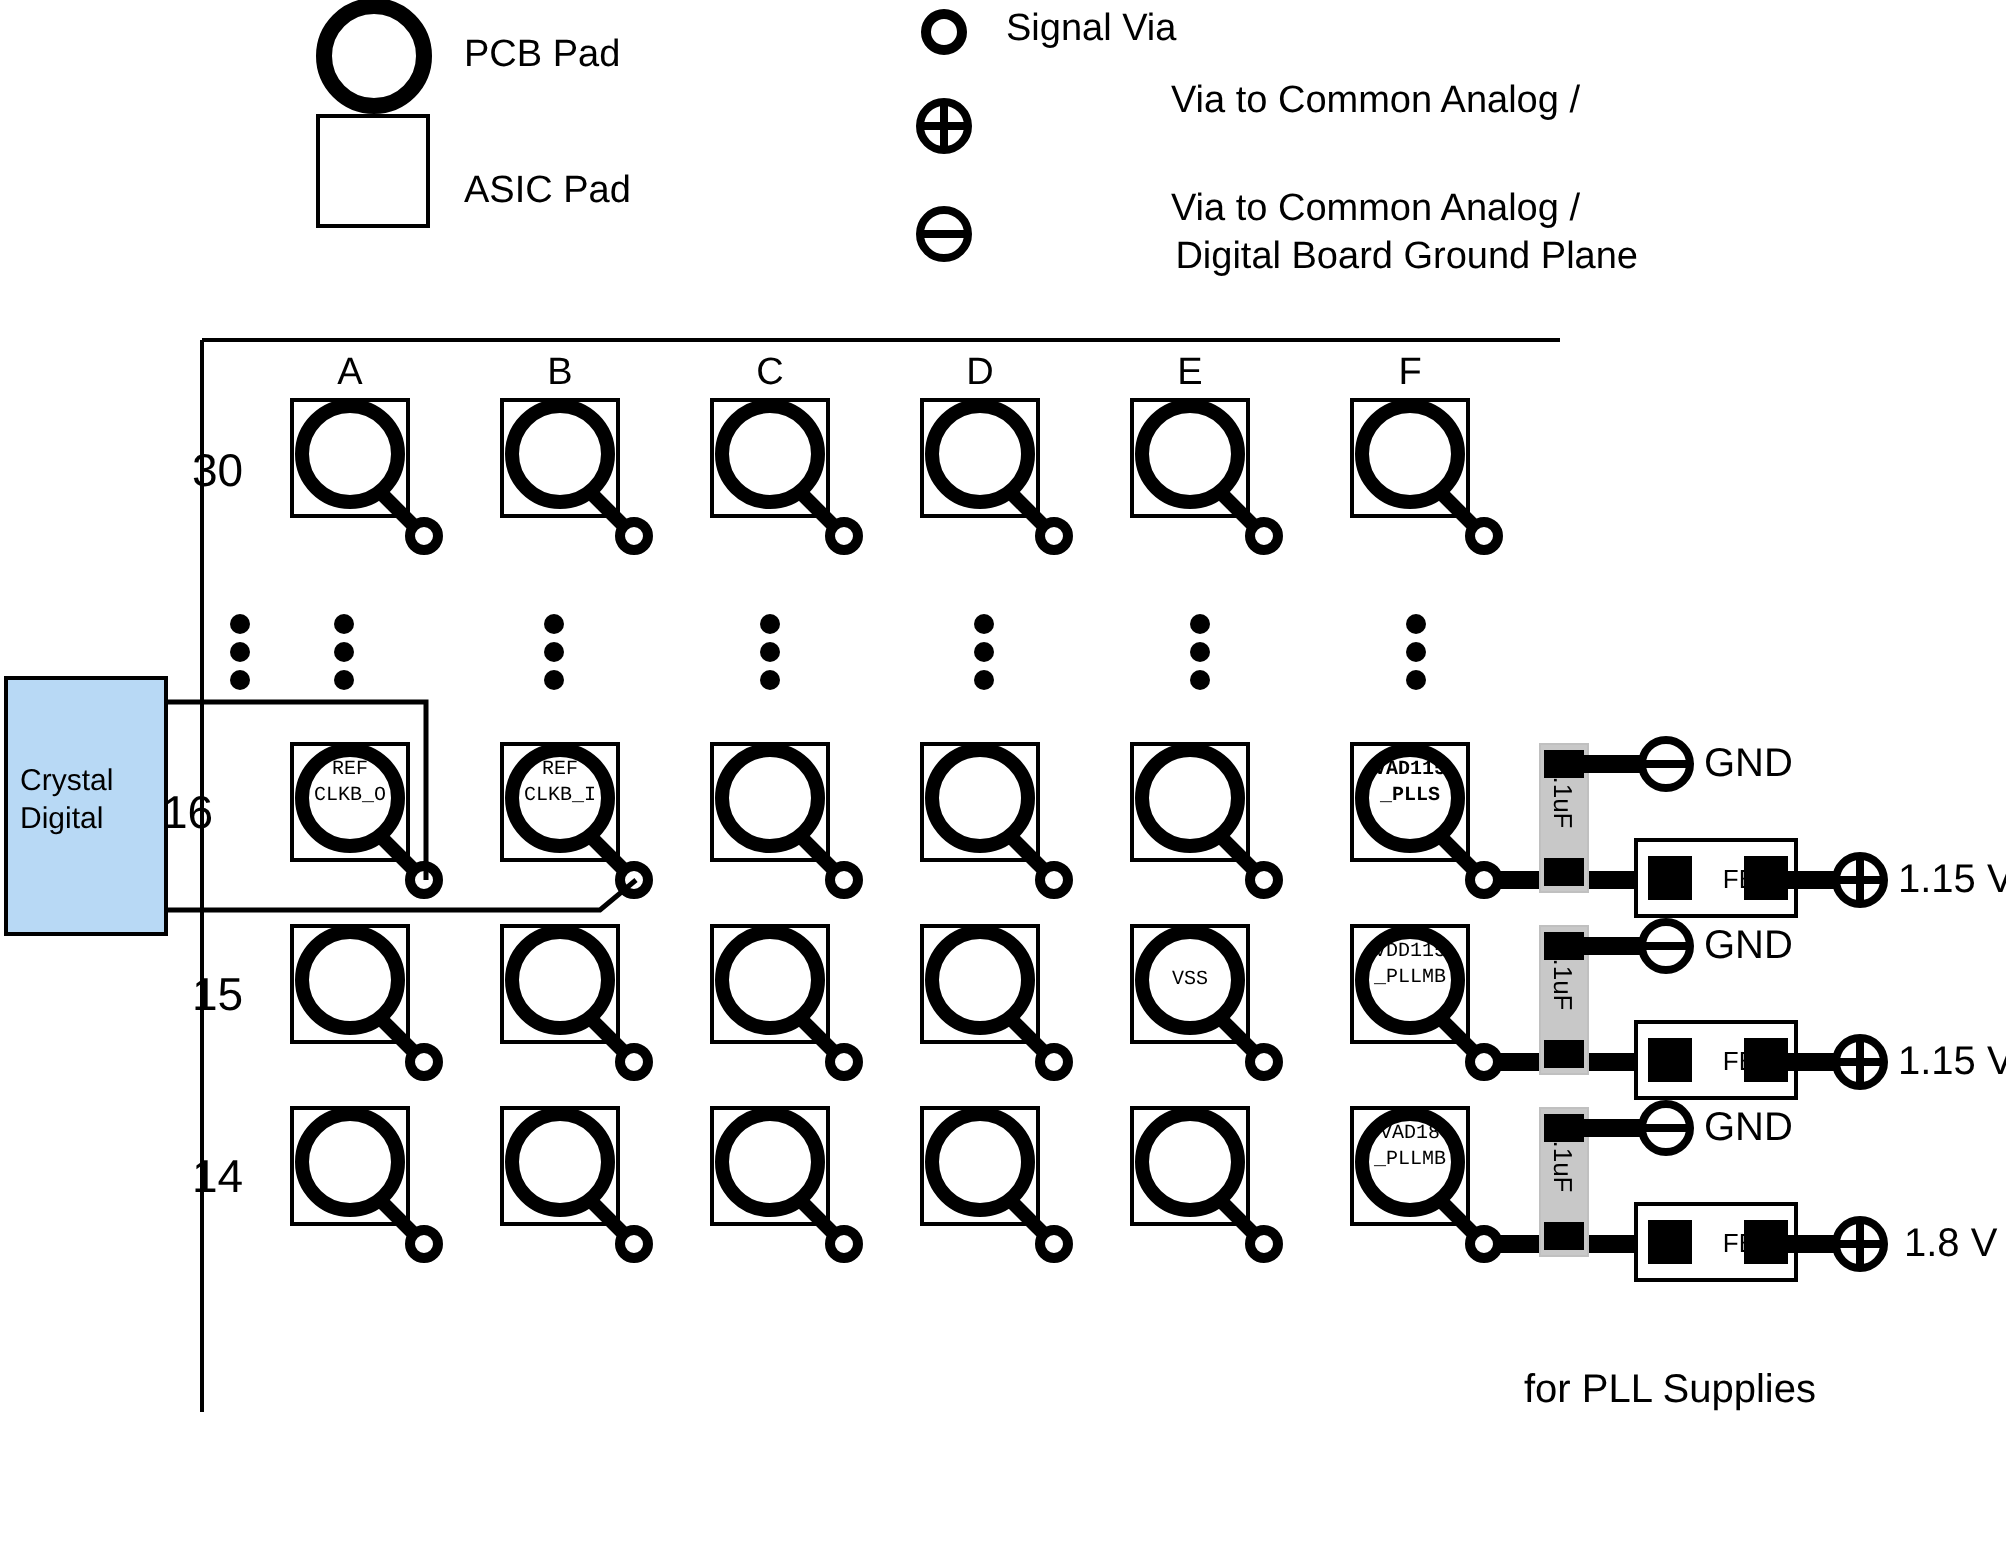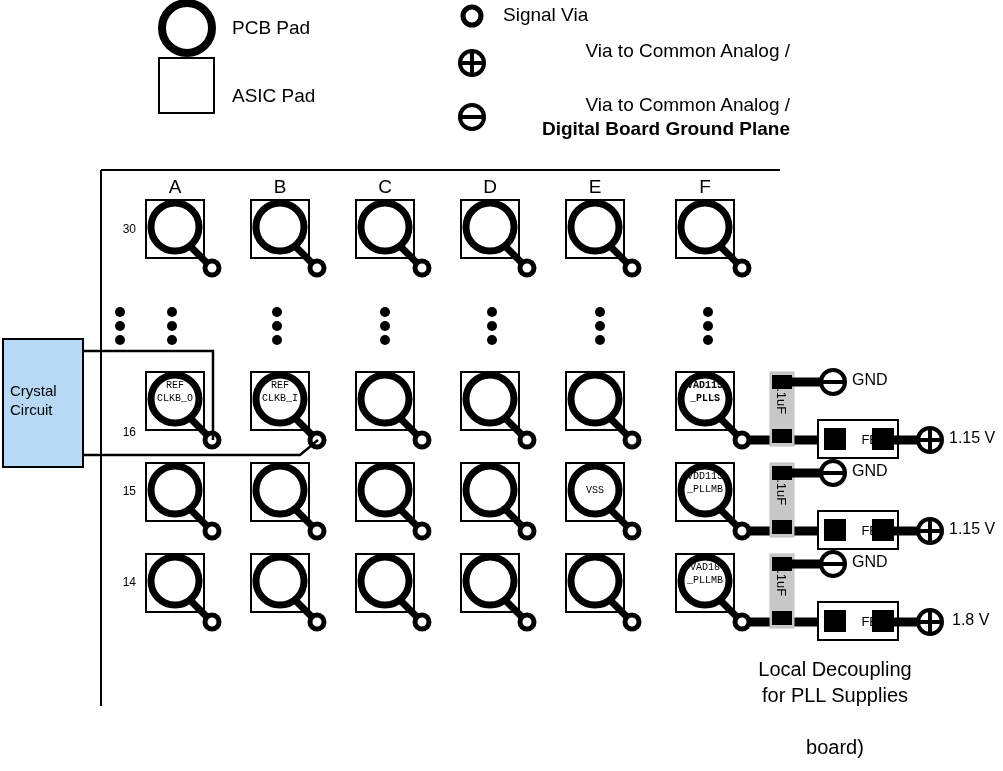--- a/index.html
+++ b/index.html
@@ -33,43 +33,42 @@
   }
   .legend-label.center { text-align: right; }
   .colhead {
     position: absolute;
     font-size: 19px;
     text-align: center;
     width: 60px;
   }
   .rowlabel {
     position: absolute;
-    font-size: 12px;
-    text-align: right;
+    font-size: 23px;
     width: 40px;
   }
   .padlabel {
     position: absolute;
     font-family: "Liberation Mono", monospace;
     font-size: 10px;
     line-height: 13px;
     text-align: center;
     width: 64px;
     white-space: pre;
   }
   .xtal-text {
     position: absolute;
     font-size: 15px;
     line-height: 19px;
     text-align: left;
     white-space: pre;
   }
   .rail-label {
     position: absolute;
-    font-size: 16px;
+    font-size: 20px;
     white-space: pre;
   }
   .cap-text {
     position: absolute;
     font-family: "Liberation Sans", sans-serif;
     font-size: 13px;
     transform: rotate(90deg);
     transform-origin: left top;
     white-space: pre;
   }
@@ -263,64 +262,62 @@
   </svg>
 
   <div class="legend-label" style="left:232px; top:17px;">PCB Pad</div>
   <div class="legend-label" style="left:232px; top:85px;">ASIC Pad</div>
 
   <div class="legend-label" style="left:503px; top:4px;">Signal Via</div>
 
   <div class="legend-label center" style="left:500px; top:40px; width:290px;">Via to Common Analog /</div>
 
   <div class="legend-label center" style="left:500px; top:94px; width:290px;">Via to Common Analog /</div>
-  <div class="legend-label center" style="left:500px; top:118px; width:290px;font-weight:bold;">Digital Board Ground Plane</div>
+  <div class="legend-label center" style="left:529px; top:118px; width:290px;">Digital Board Ground Plane</div>
 
   <div class="colhead" style="left:145px; top:176px;">A</div>
   <div class="colhead" style="left:250px; top:176px;">B</div>
   <div class="colhead" style="left:355px; top:176px;">C</div>
   <div class="colhead" style="left:460px; top:176px;">D</div>
   <div class="colhead" style="left:565px; top:176px;">E</div>
   <div class="colhead" style="left:675px; top:176px;">F</div>
 
   <div class="rowlabel" style="left:96px; top:222px;">30</div>
-  <div class="rowlabel" style="left:96px; top:393px;margin-top:32px;">16</div>
+  <div class="rowlabel" style="left:81px; top:393px;">16</div>
   <div class="rowlabel" style="left:96px; top:484px;">15</div>
   <div class="rowlabel" style="left:96px; top:575px;">14</div>
 
   <div class="padlabel" style="left:143px; top:379px;">REF
 CLKB_O</div>
   <div class="padlabel" style="left:248px; top:379px;">REF
 CLKB_I</div>
   <div class="padlabel" style="left:673px; top:379px;font-weight:bold;">VAD115
 _PLLS</div>
 
   <div class="padlabel" style="left:563px; top:484px;">VSS</div>
   <div class="padlabel" style="left:673px; top:470px;">VDD115
 _PLLMB</div>
 
   <div class="padlabel" style="left:673px; top:561px;">VAD18
 _PLLMB</div>
 
   <div class="xtal-text" style="left:10px; top:381px;">Crystal</div>
-  <div class="xtal-text" style="left:10px; top:400px;">Circuit</div>
+  <div class="xtal-text" style="left:10px; top:400px;">Digital</div>
 
   <div class="cap-text" style="left:789px; top:381px;">0.1uF</div>
   <div class="cap-text" style="left:789px; top:472px;">0.1uF</div>
   <div class="cap-text" style="left:789px; top:563px;">0.1uF</div>
 
   <div class="fb-text" style="left:838px; top:432px;">FB</div>
   <div class="fb-text" style="left:838px; top:523px;">FB</div>
   <div class="fb-text" style="left:838px; top:614px;">FB</div>
 
   <div class="rail-label" style="left:852px; top:371px;">GND</div>
   <div class="rail-label" style="left:852px; top:462px;">GND</div>
   <div class="rail-label" style="left:852px; top:553px;">GND</div>
 
   <div class="rail-label" style="left:949px; top:429px;">1.15 V</div>
   <div class="rail-label" style="left:949px; top:520px;">1.15 V</div>
   <div class="rail-label" style="left:952px; top:611px;">1.8 V</div>
 
-  <div class="caption" style="left:705px; top:656px;">Local Decoupling</div>
   <div class="caption" style="left:705px; top:682px;">for PLL Supplies</div>
-  <div class="caption" style="left:705px; top:734px;">board)</div>
 
 </div>
 
 </body></html>

